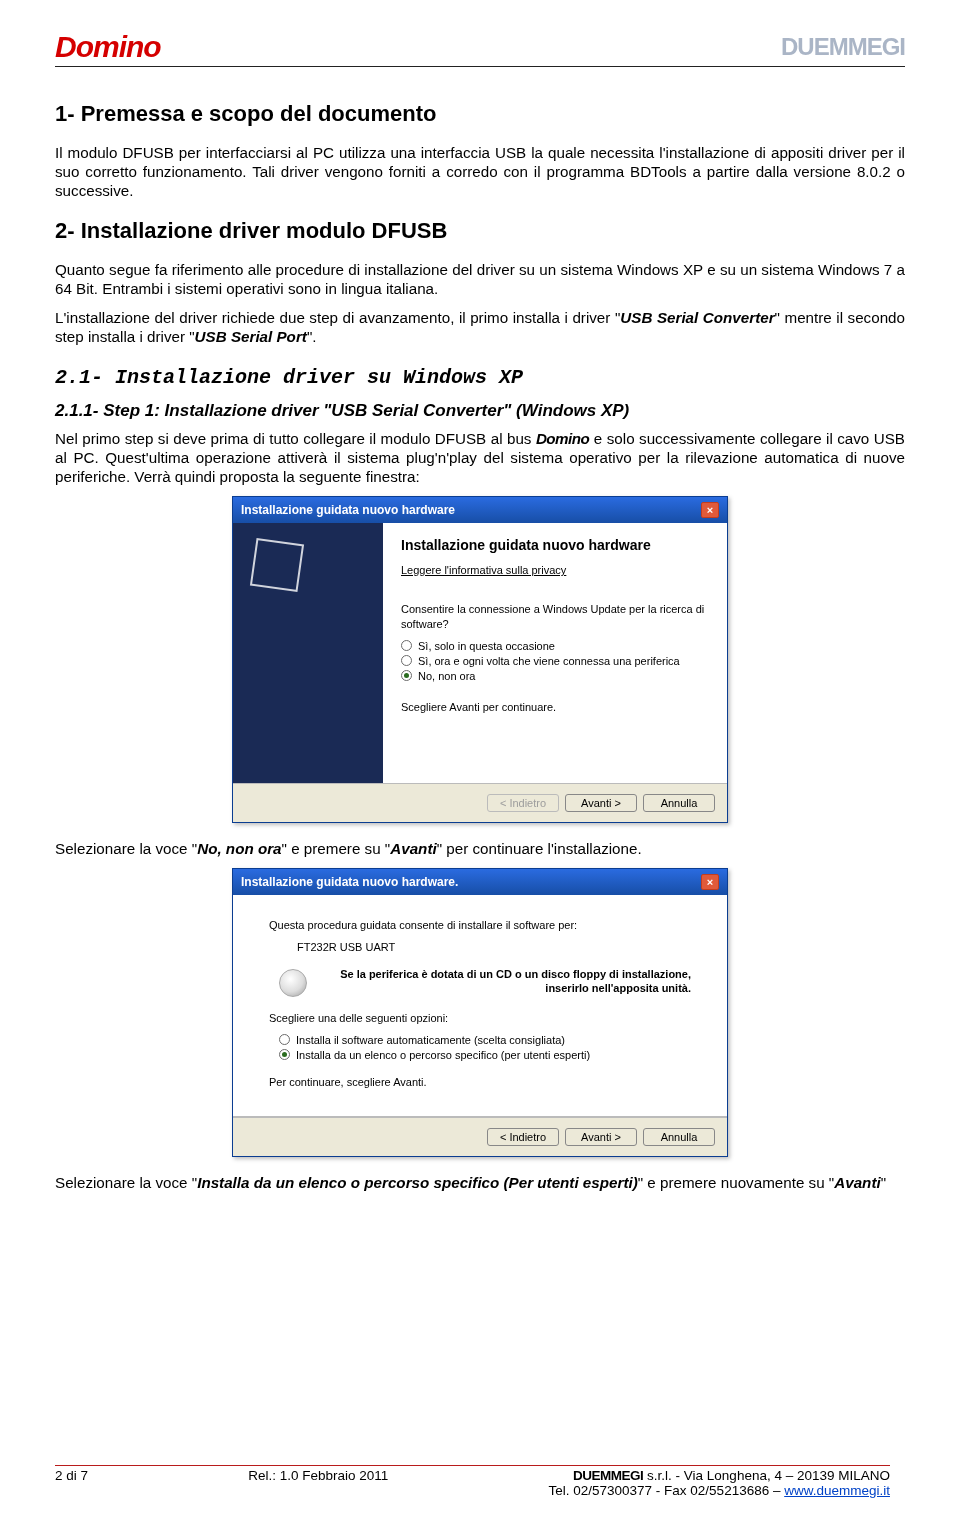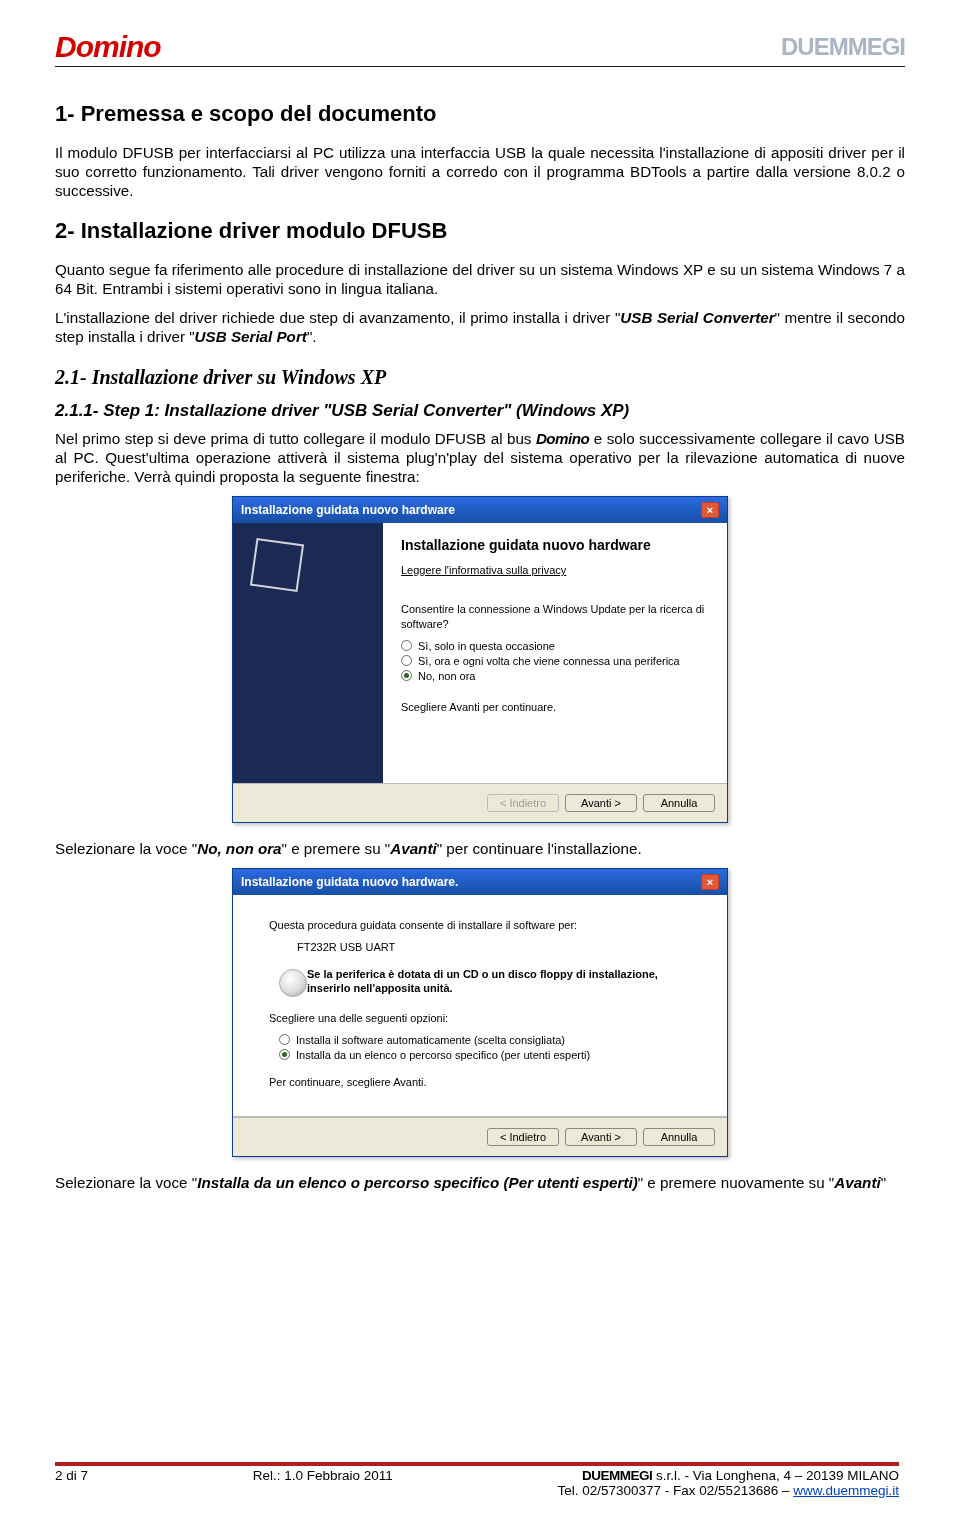--- a/index.html
+++ b/index.html
@@ -50,21 +50,21 @@
     white-space: nowrap;
   }
   
   h1.section {
     font-family: Arial, sans-serif;
     font-size: 22px;
     font-weight: bold;
     margin-bottom: 16px;
   }
   h2.subsection {
-    font-family: Liberation Serif, serif;
+    font-family: Liberation Mono, monospace;
     font-size: 20px;
     font-weight: bold;
     font-style: italic;
     margin: 20px 0 10px 0;
   }
   h3.subsub {
     font-family: Arial, sans-serif;
     font-size: 17px;
     font-weight: bold;
     font-style: italic;
@@ -222,36 +222,37 @@
   }
   .wiz-banner-text { font-size: 11px; }
   .device-row {
     margin: 10px 0 14px 28px;
     font-size: 11px;
   }
   .cd-row {
     display: flex;
     align-items: flex-start;
     margin: 6px 0 14px 10px;
+    text-align: right;
   }
   .cd-icon {
     width: 28px; height: 28px;
     border-radius: 50%;
     background: radial-gradient(circle at 40% 35%, #fff, #ddd 55%, #999);
     border: 1px solid #aaa;
     flex-shrink: 0;
     margin-top: 2px;
   }
   .cd-text { font-size: 11px; font-weight: bold; line-height: 1.3; }
   .opt-block { margin: 4px 0 14px 10px; font-size: 11px; }
   
   .footer {
     position: absolute;
-    left: 55px; right: 61px; bottom: 20px;
-    border-top: 4px solid #b91c1c;
+    left: 55px; right: 70px; bottom: 20px;
+    border-top: 1px solid #b91c1c;
     padding-top: 2px;
     font-size: 13.5px;
     display: flex;
     justify-content: space-between;
     align-items: flex-start;
   }
   .footer .col { }
   .footer .col.c { text-align: center; flex: 0 0 auto; }
   .footer .col.r { text-align: right; }
   .duemmegi-inline {

